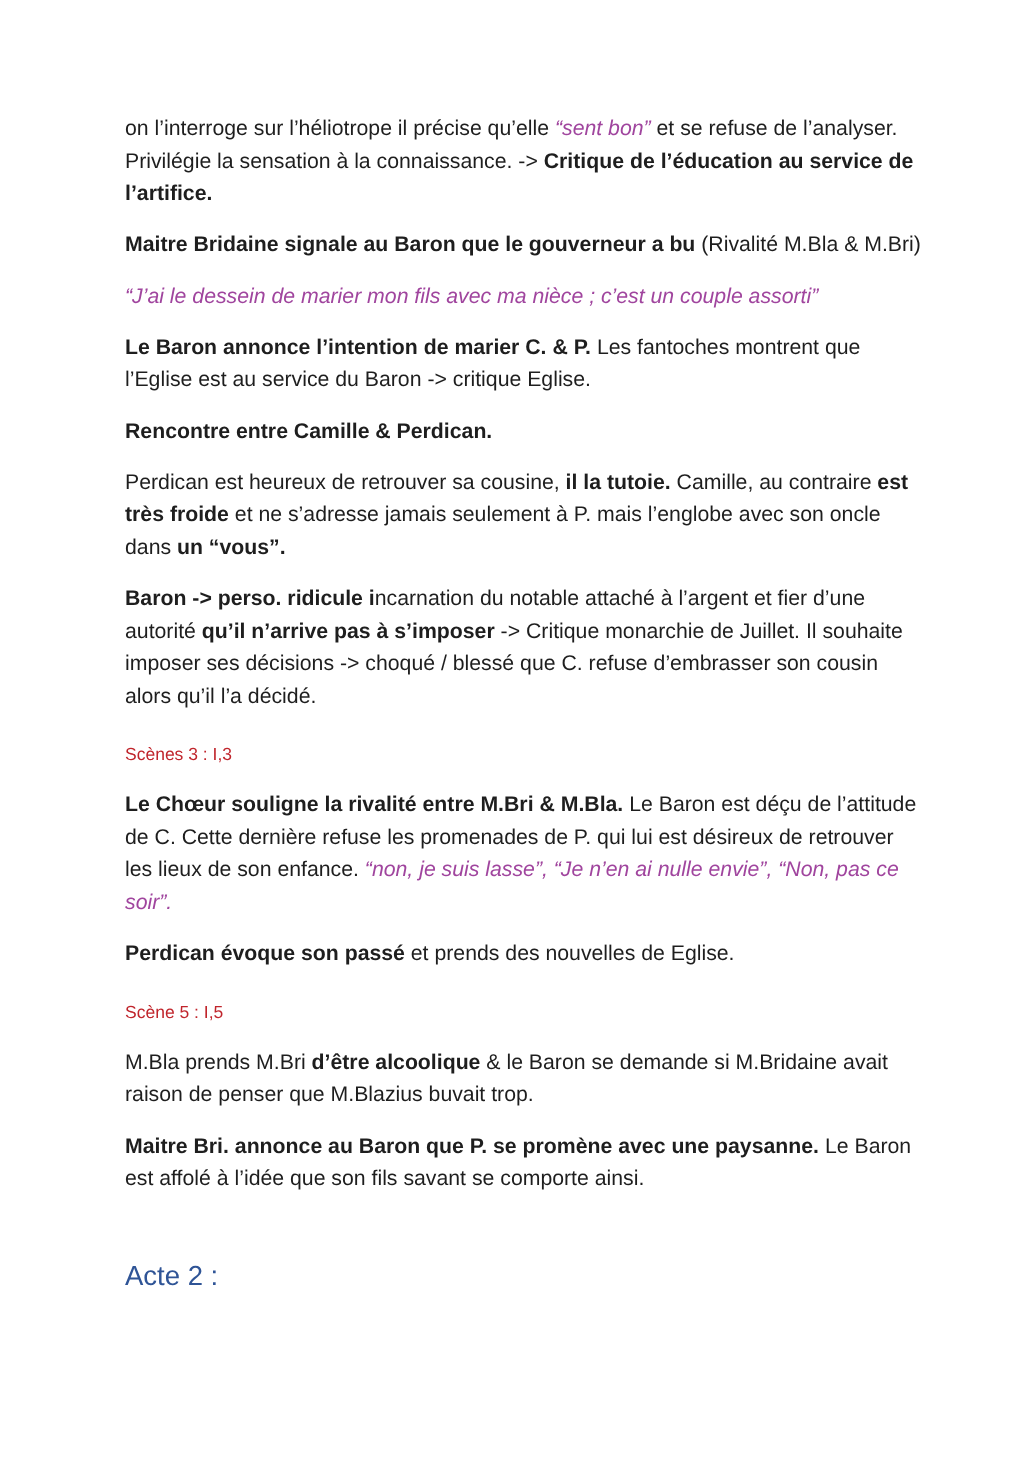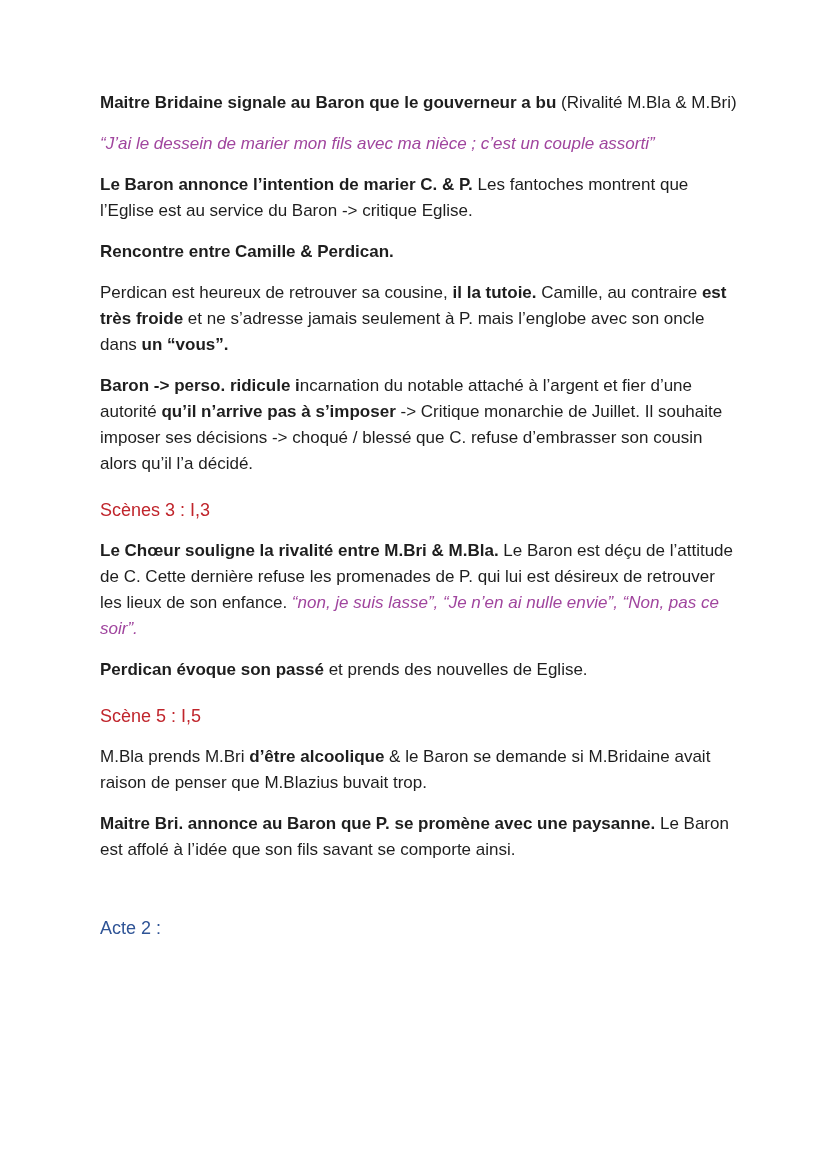--- a/index.html
+++ b/index.html
@@ -39,35 +39,36 @@
   p.paragraph { }
   .run-normal { font-weight: normal; }
   .run-bold { font-weight: bold; }
   .run-quote {
     color: var(--quote-color);
     font-style: italic;
   }
   p.heading-red {
     color: var(--heading-red);
     font-weight: bold;
-    font-size: 18px;
+    font-size: 14px;
     margin: 20px 0 15px 0;
   }
   p.heading-blue {
     color: var(--heading-blue);
     font-weight: bold;
-    font-size: 18px;
+    font-size: 22px;
     margin: 52px 0 15px 0;
   }
 </style>
 </head>
 <body>
 
 <div class="page">
   <div class="doc-body">
+      <p class="block paragraph"><span class="run-normal">on l’interroge sur l’héliotrope il précise qu’elle </span><span class="run-quote">“sent bon”</span><span class="run-normal"> et se refuse de l’analyser. Privilégie la sensation à la connaissance. -&gt; </span><span class="run-bold">Critique de l’éducation au service de l’artifice.</span></p>
       <p class="block paragraph"><span class="run-bold">Maitre Bridaine signale au Baron que le gouverneur a bu</span><span class="run-normal"> (Rivalité M.Bla &amp; M.Bri)</span></p>
       <p class="block paragraph"><span class="run-quote">“J’ai le dessein de marier mon fils avec ma nièce ; c’est un couple assorti”</span></p>
       <p class="block paragraph"><span class="run-bold">Le Baron annonce l’intention de marier C. &amp; P.</span><span class="run-normal"> Les fantoches montrent que l’Eglise est au service du Baron -&gt; critique Eglise.</span></p>
       <p class="block paragraph"><span class="run-bold">Rencontre entre Camille &amp; Perdican.</span></p>
       <p class="block paragraph"><span class="run-normal">Perdican est heureux de retrouver sa cousine, </span><span class="run-bold">il la tutoie.</span><span class="run-normal"> Camille, au contraire </span><span class="run-bold">est très froide</span><span class="run-normal"> et ne s’adresse jamais seulement à P. mais l’englobe avec son oncle dans </span><span class="run-bold">un “vous”.</span></p>
       <p class="block paragraph"><span class="run-bold">Baron -&gt; perso. ridicule i</span><span class="run-normal">ncarnation du notable attaché à l’argent et fier d’une autorité </span><span class="run-bold">qu’il n’arrive pas à s’imposer</span><span class="run-normal"> -&gt; Critique monarchie de Juillet. Il souhaite imposer ses décisions -&gt; choqué / blessé que C. refuse d’embrasser son cousin alors qu’il l’a décidé.</span></p>
       <p class="block heading-red"><span class="run-normal">Scènes 3 : I,3</span></p>
       <p class="block paragraph"><span class="run-bold">Le Chœur souligne la rivalité entre M.Bri &amp; M.Bla.</span><span class="run-normal"> Le Baron est déçu de l’attitude de C. Cette dernière refuse les promenades de P. qui lui est désireux de retrouver les lieux de son enfance. </span><span class="run-quote">“non, je suis lasse”, “Je n’en ai nulle envie”, “Non, pas ce soir”.</span></p>
       <p class="block paragraph"><span class="run-bold">Perdican évoque son passé</span><span class="run-normal"> et prends des nouvelles de Eglise.</span></p>
       <p class="block heading-red"><span class="run-normal">Scène 5 : I,5</span></p>

